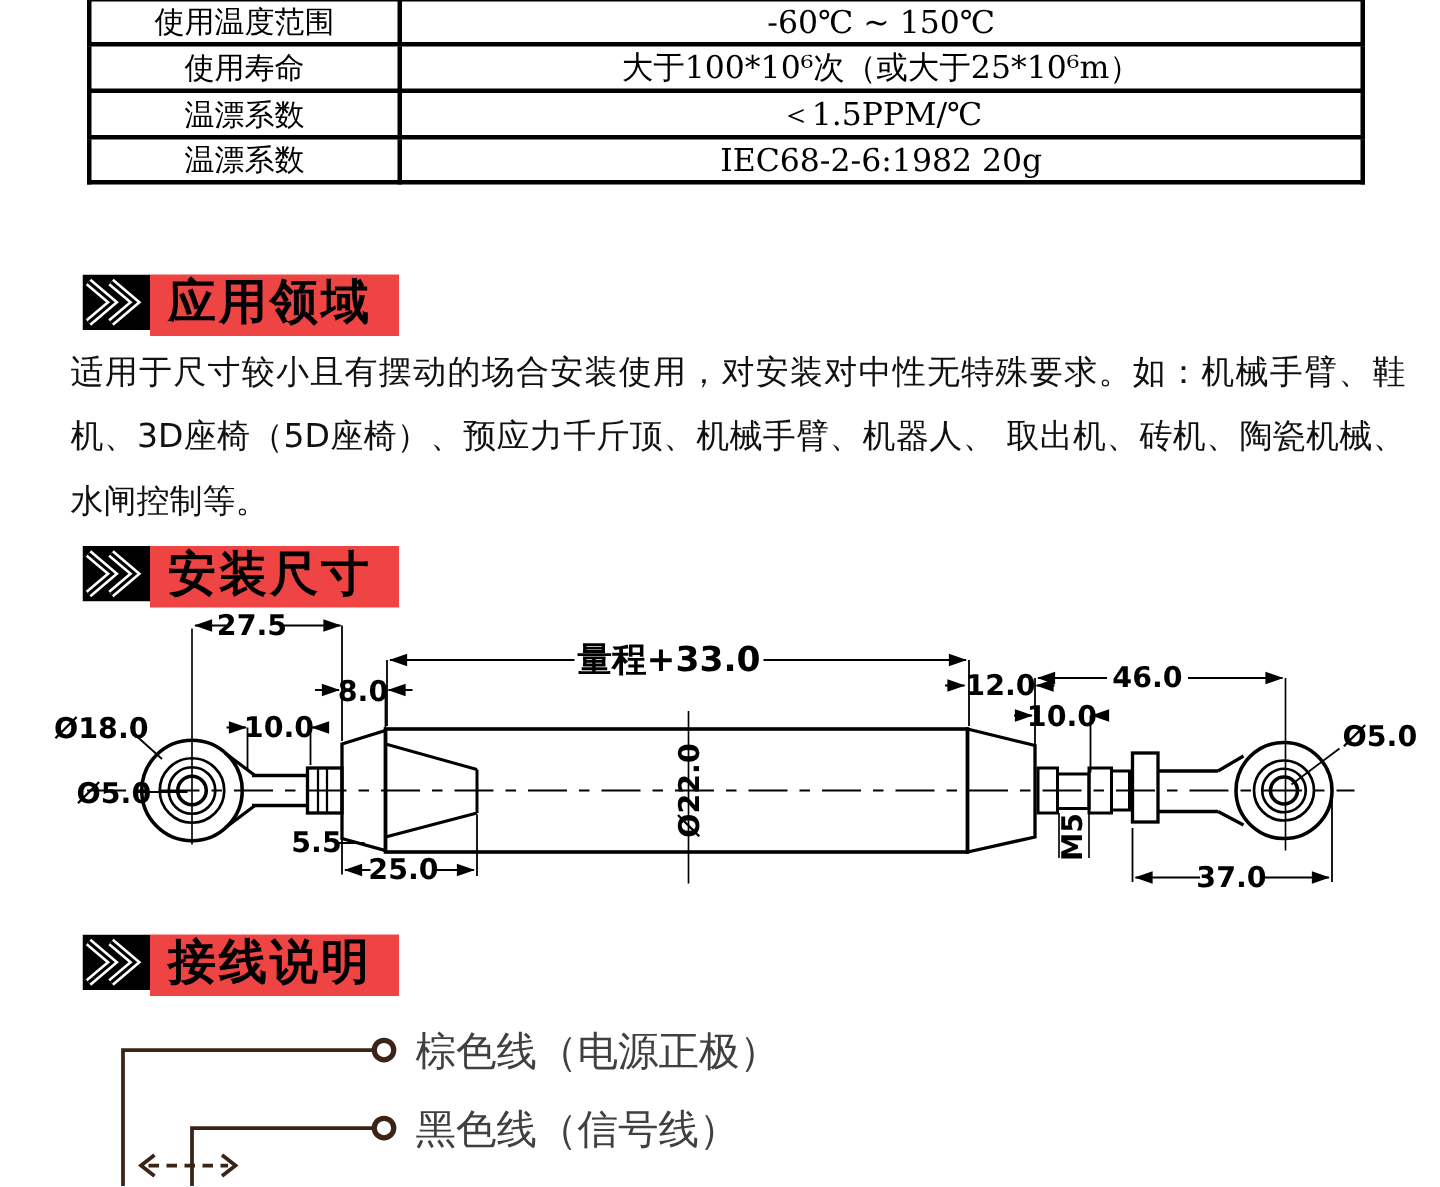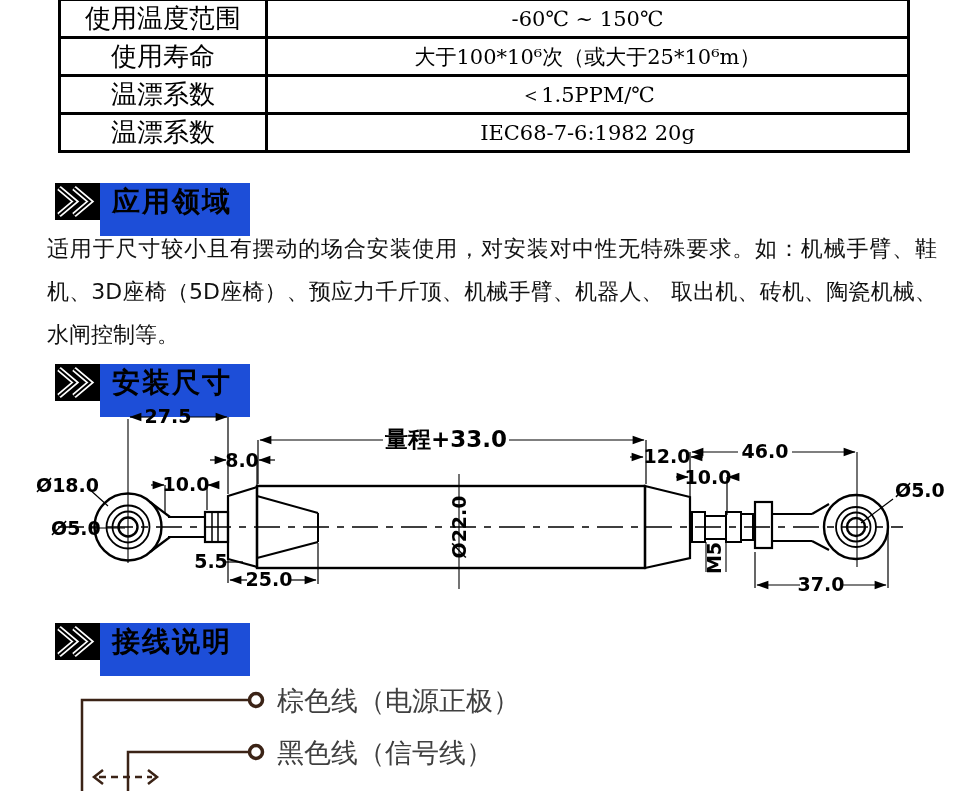--- a/index.html
+++ b/index.html
@@ -3,27 +3,27 @@
 <meta charset="utf-8">
 <style>
   html,body{margin:0;padding:0;background:#fff;}
   .page{position:relative;width:960px;height:791px;background:#ffffff;overflow:hidden;
         font-family:"DejaVu Sans",sans-serif;color:#000;}
   
   table.spec{position:absolute;left:58px;top:-2px;width:852px;border-collapse:collapse;
              table-layout:fixed;}
   table.spec td{border:3px solid #000;height:26px;text-align:center;vertical-align:middle;
                 padding:0;overflow:hidden;white-space:nowrap;}
-  td.lab{width:204px;font-size:26px;font-family:Liberation Mono, monospace;}
+  td.lab{width:204px;font-size:20px;font-family:Liberation Mono, monospace;}
   td.val{font-size:21px;font-family:"DejaVu Serif",serif;}
   
   .sec{position:absolute;left:55px;display:flex;align-items:stretch;height:37px;}
   .chev{display:block;width:45px;height:37px;}
-  .sec-title{display:block;background:#1d4ed8;height:37px;line-height:37px;
-             font-size:28px;font-weight:bold;padding:0 18px 16px 12px;letter-spacing:2px;}
+  .sec-title{display:block;background:#ef4444;height:37px;line-height:37px;
+             font-size:32px;font-weight:bold;padding:0 18px 4px 12px;letter-spacing:2px;}
   
   .para{position:absolute;left:47px;top:227px;width:890px;font-size:22px;line-height:43px;
         color:#111;text-align:justify;}
   
   svg.drawing{position:absolute;left:0;top:395px;}
   svg.wiresvg{position:absolute;left:0;top:663px;}
   svg text.dim{font-family:"DejaVu Sans",sans-serif;font-weight:bold;font-size:19px;fill:#000;stroke:none;}
   svg text.dimbig{font-family:"DejaVu Sans",sans-serif;font-weight:bold;font-size:23px;fill:#000;stroke:none;}
   svg text.wlabel{font-family:"DejaVu Sans",sans-serif;font-size:27px;fill:#404040;stroke:none;}
 </style>
@@ -41,21 +41,21 @@
       <tr>
         <td class="lab">使用寿命</td>
         <td class="val">大于100*10⁶次（或大于25*10⁶m）</td>
       </tr>
       <tr>
         <td class="lab">温漂系数</td>
         <td class="val">＜1.5PPM/℃</td>
       </tr>
       <tr>
         <td class="lab">温漂系数</td>
-        <td class="val">IEC68-7-6:1982 20g</td>
+        <td class="val">IEC68-2-6:1982 20g</td>
       </tr>
     </tbody>
   </table>
 
   <div class="sec" style="top:183px">
     <span class="chev">
       <svg width="45" height="37" viewBox="0 0 45 37">
         <rect width="45" height="37" fill="#000"></rect>
         <g fill="none">
           <path d="M4,5 L20,18.5 L4,32" stroke="#fff" stroke-width="5.5"></path>

